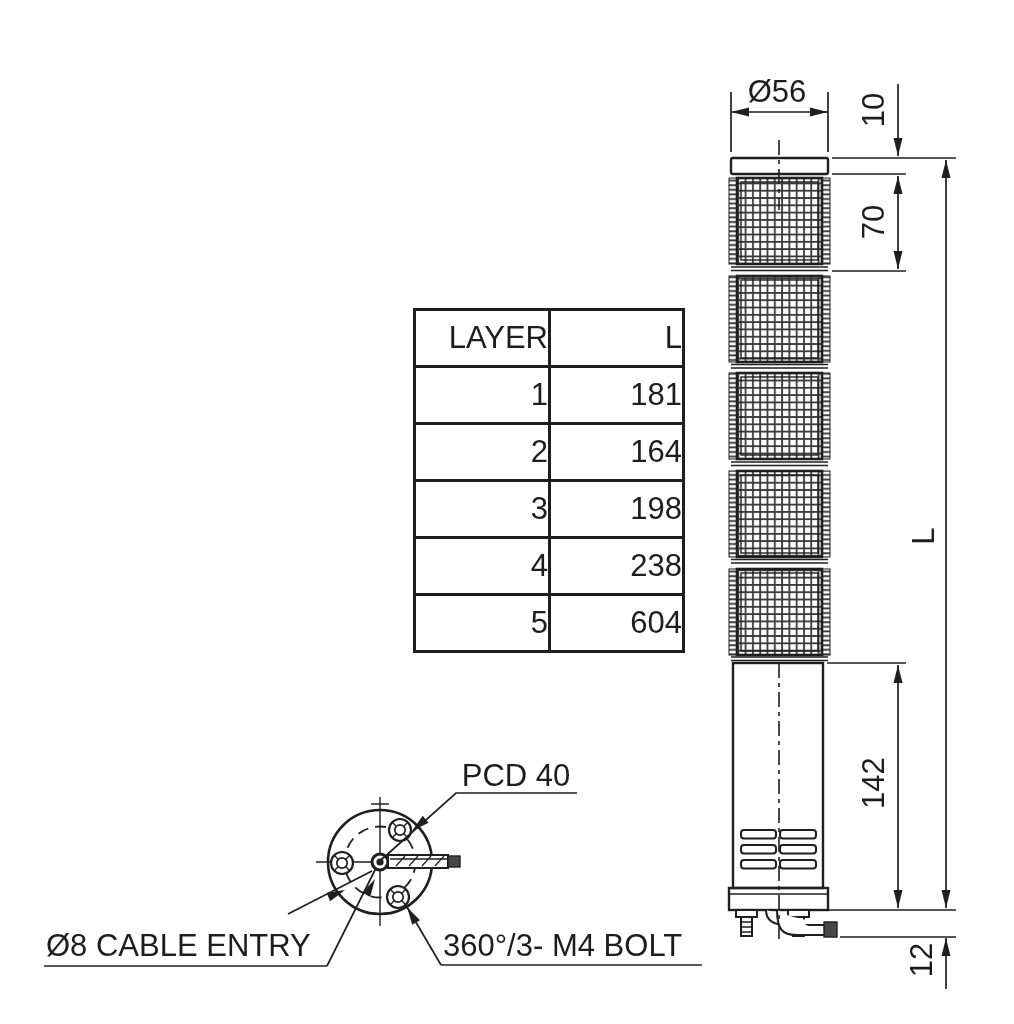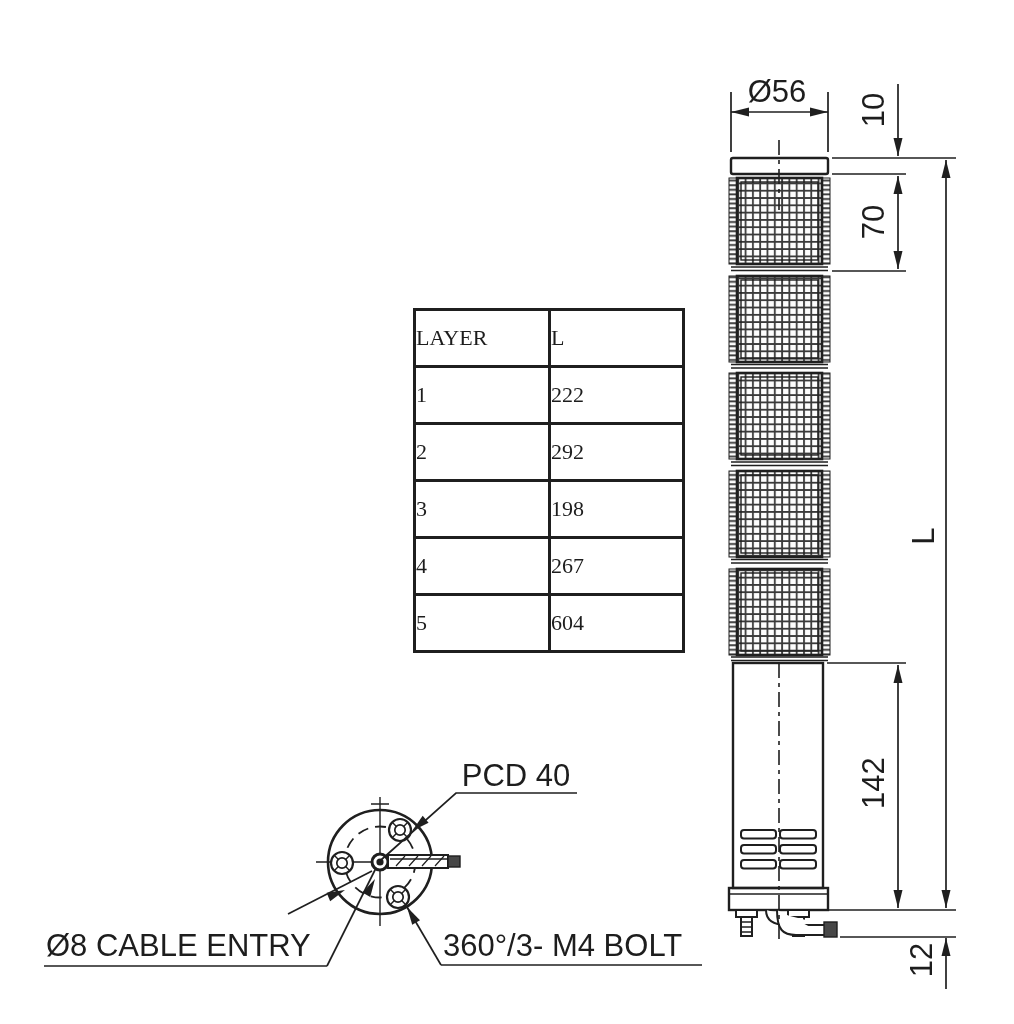--- a/index.html
+++ b/index.html
@@ -7,23 +7,23 @@
     position:relative;width:1014px;height:1020px;background:#ffffff;
     font-family:"Liberation Sans", sans-serif;overflow:hidden;
   }
   .canvas svg{position:absolute;left:0;top:0;}
   
   .dim-table{
     position:absolute;left:413px;top:308px;width:269px;height:345px;
     border-collapse:collapse;table-layout:fixed;
   }
   .dim-table td{
-    border:3px solid #1f1f1f;text-align:left;vertical-align:middle;
-    font-size:22px;color:#1d1d1d;padding:0;height:54px;
-    font-family:Liberation Serif, serif;
+    border:3px solid #1f1f1f;text-align:right;vertical-align:middle;
+    font-size:31px;color:#1d1d1d;padding:0;height:54px;
+    font-family:Liberation Sans, sans-serif;
   }
   
   .ln   {stroke:#1f1f1f;stroke-width:2.4;fill:none;}
   .ln2  {stroke:#1f1f1f;stroke-width:2;fill:#ffffff;}
   .thin {stroke:#1f1f1f;stroke-width:1.4;fill:none;}
   .dim  {stroke:#1f1f1f;stroke-width:1.7;fill:none;}
   .cl   {stroke:#1f1f1f;stroke-width:1.6;fill:none;stroke-dasharray:15 5 4 5;}
   .dimtxt{fill:#1d1d1d;font-size:31px;font-family:"Liberation Sans",sans-serif;}
   .lbltxt{fill:#1d1d1d;font-size:31px;font-family:"Liberation Sans",sans-serif;}
   .carrier{stroke:transparent;stroke-width:1;}
@@ -234,33 +234,33 @@
         <col style="width:135px">
         <col style="width:134px">
       </colgroup>
     <tbody>
       <tr>
         <td>LAYER</td>
         <td>L</td>
       </tr>
       <tr>
         <td>1</td>
-        <td>222</td>
+        <td>181</td>
       </tr>
       <tr>
         <td>2</td>
-        <td>292</td>
+        <td>164</td>
       </tr>
       <tr>
         <td>3</td>
         <td>198</td>
       </tr>
       <tr>
         <td>4</td>
-        <td>267</td>
+        <td>238</td>
       </tr>
       <tr>
         <td>5</td>
         <td>604</td>
       </tr>
     </tbody>
   </table>
 
 </div>
 

